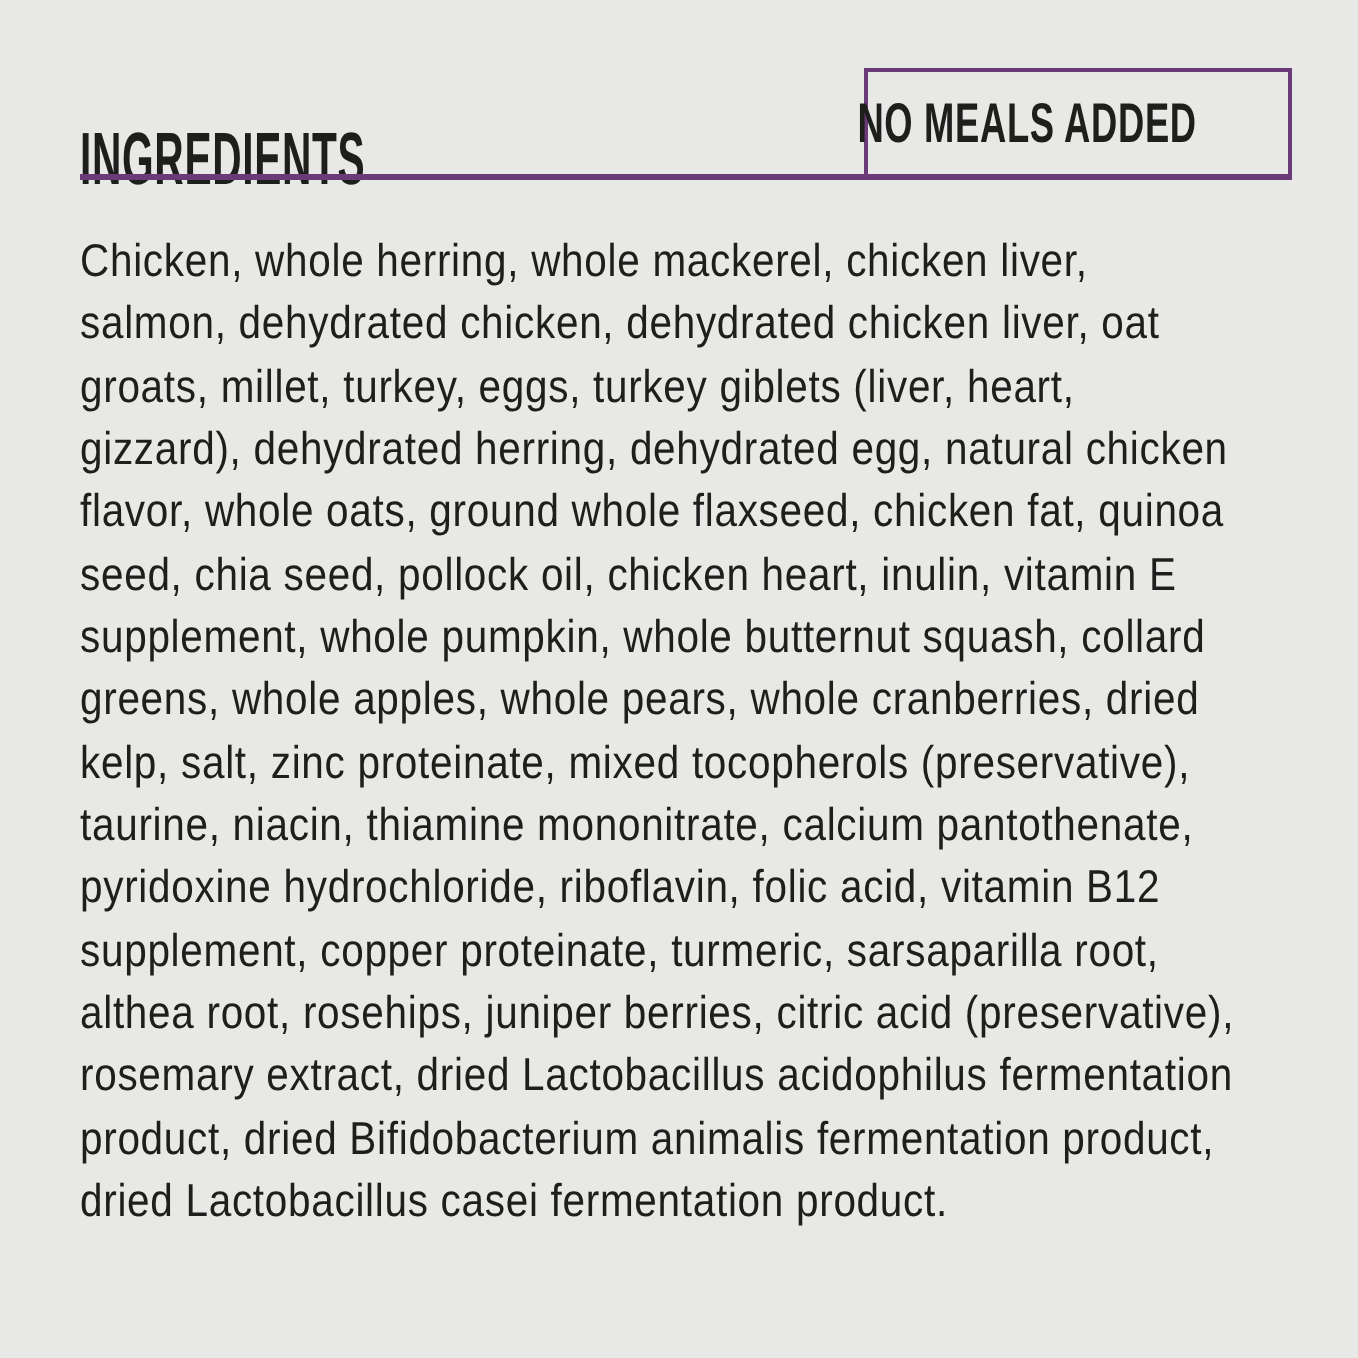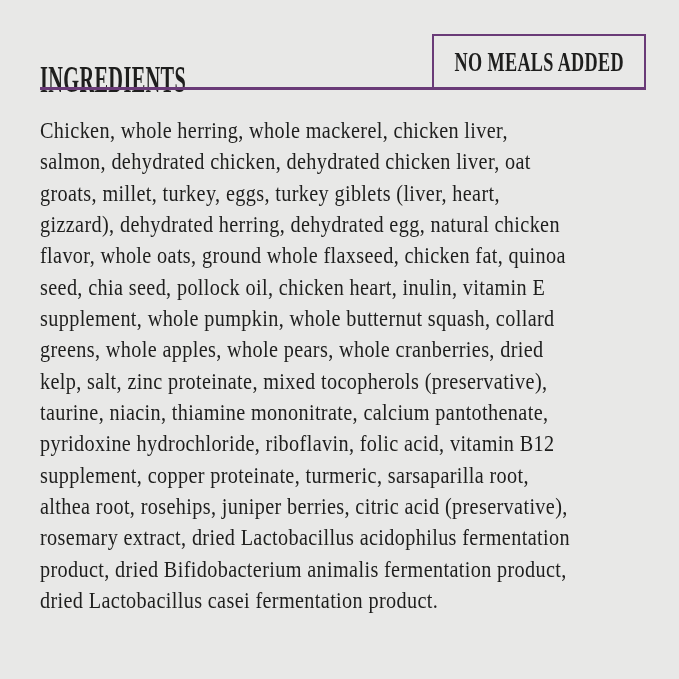--- a/index.html
+++ b/index.html
@@ -13,21 +13,20 @@
     height: 679px;
     position: relative;
     overflow: hidden;
     background: var(--background, #e8e8e7);
     font-family: "Liberation Sans", sans-serif;
     color: var(--text, #1e1e1d);
   }
   .panel {
     position: absolute;
     inset: 0;
-    font-family: Liberation Serif, serif;
   }
   .title {
     position: absolute;
     left: 40px;
     top: 36px;
     font-size: 37px;
     font-weight: bold;
     line-height: 1;
     letter-spacing: 0.6px;
     white-space: nowrap;
@@ -38,21 +37,21 @@
   .badge {
     position: absolute;
     left: 432px;
     top: 34px;
     width: 214px;
     height: 55px;
     box-sizing: border-box;
     border: 2.5px solid var(--accent, #6a3b78);
     display: flex;
     align-items: center;
-    justify-content: center;
+    justify-content: flex-end;
   }
   .badge-label {
     font-size: 28px;
     font-weight: bold;
     letter-spacing: 0.5px;
     white-space: nowrap;
     color: var(--text, #1e1e1d);
     transform: scaleX(0.65);
     transform-origin: 50% 50%;
   }

